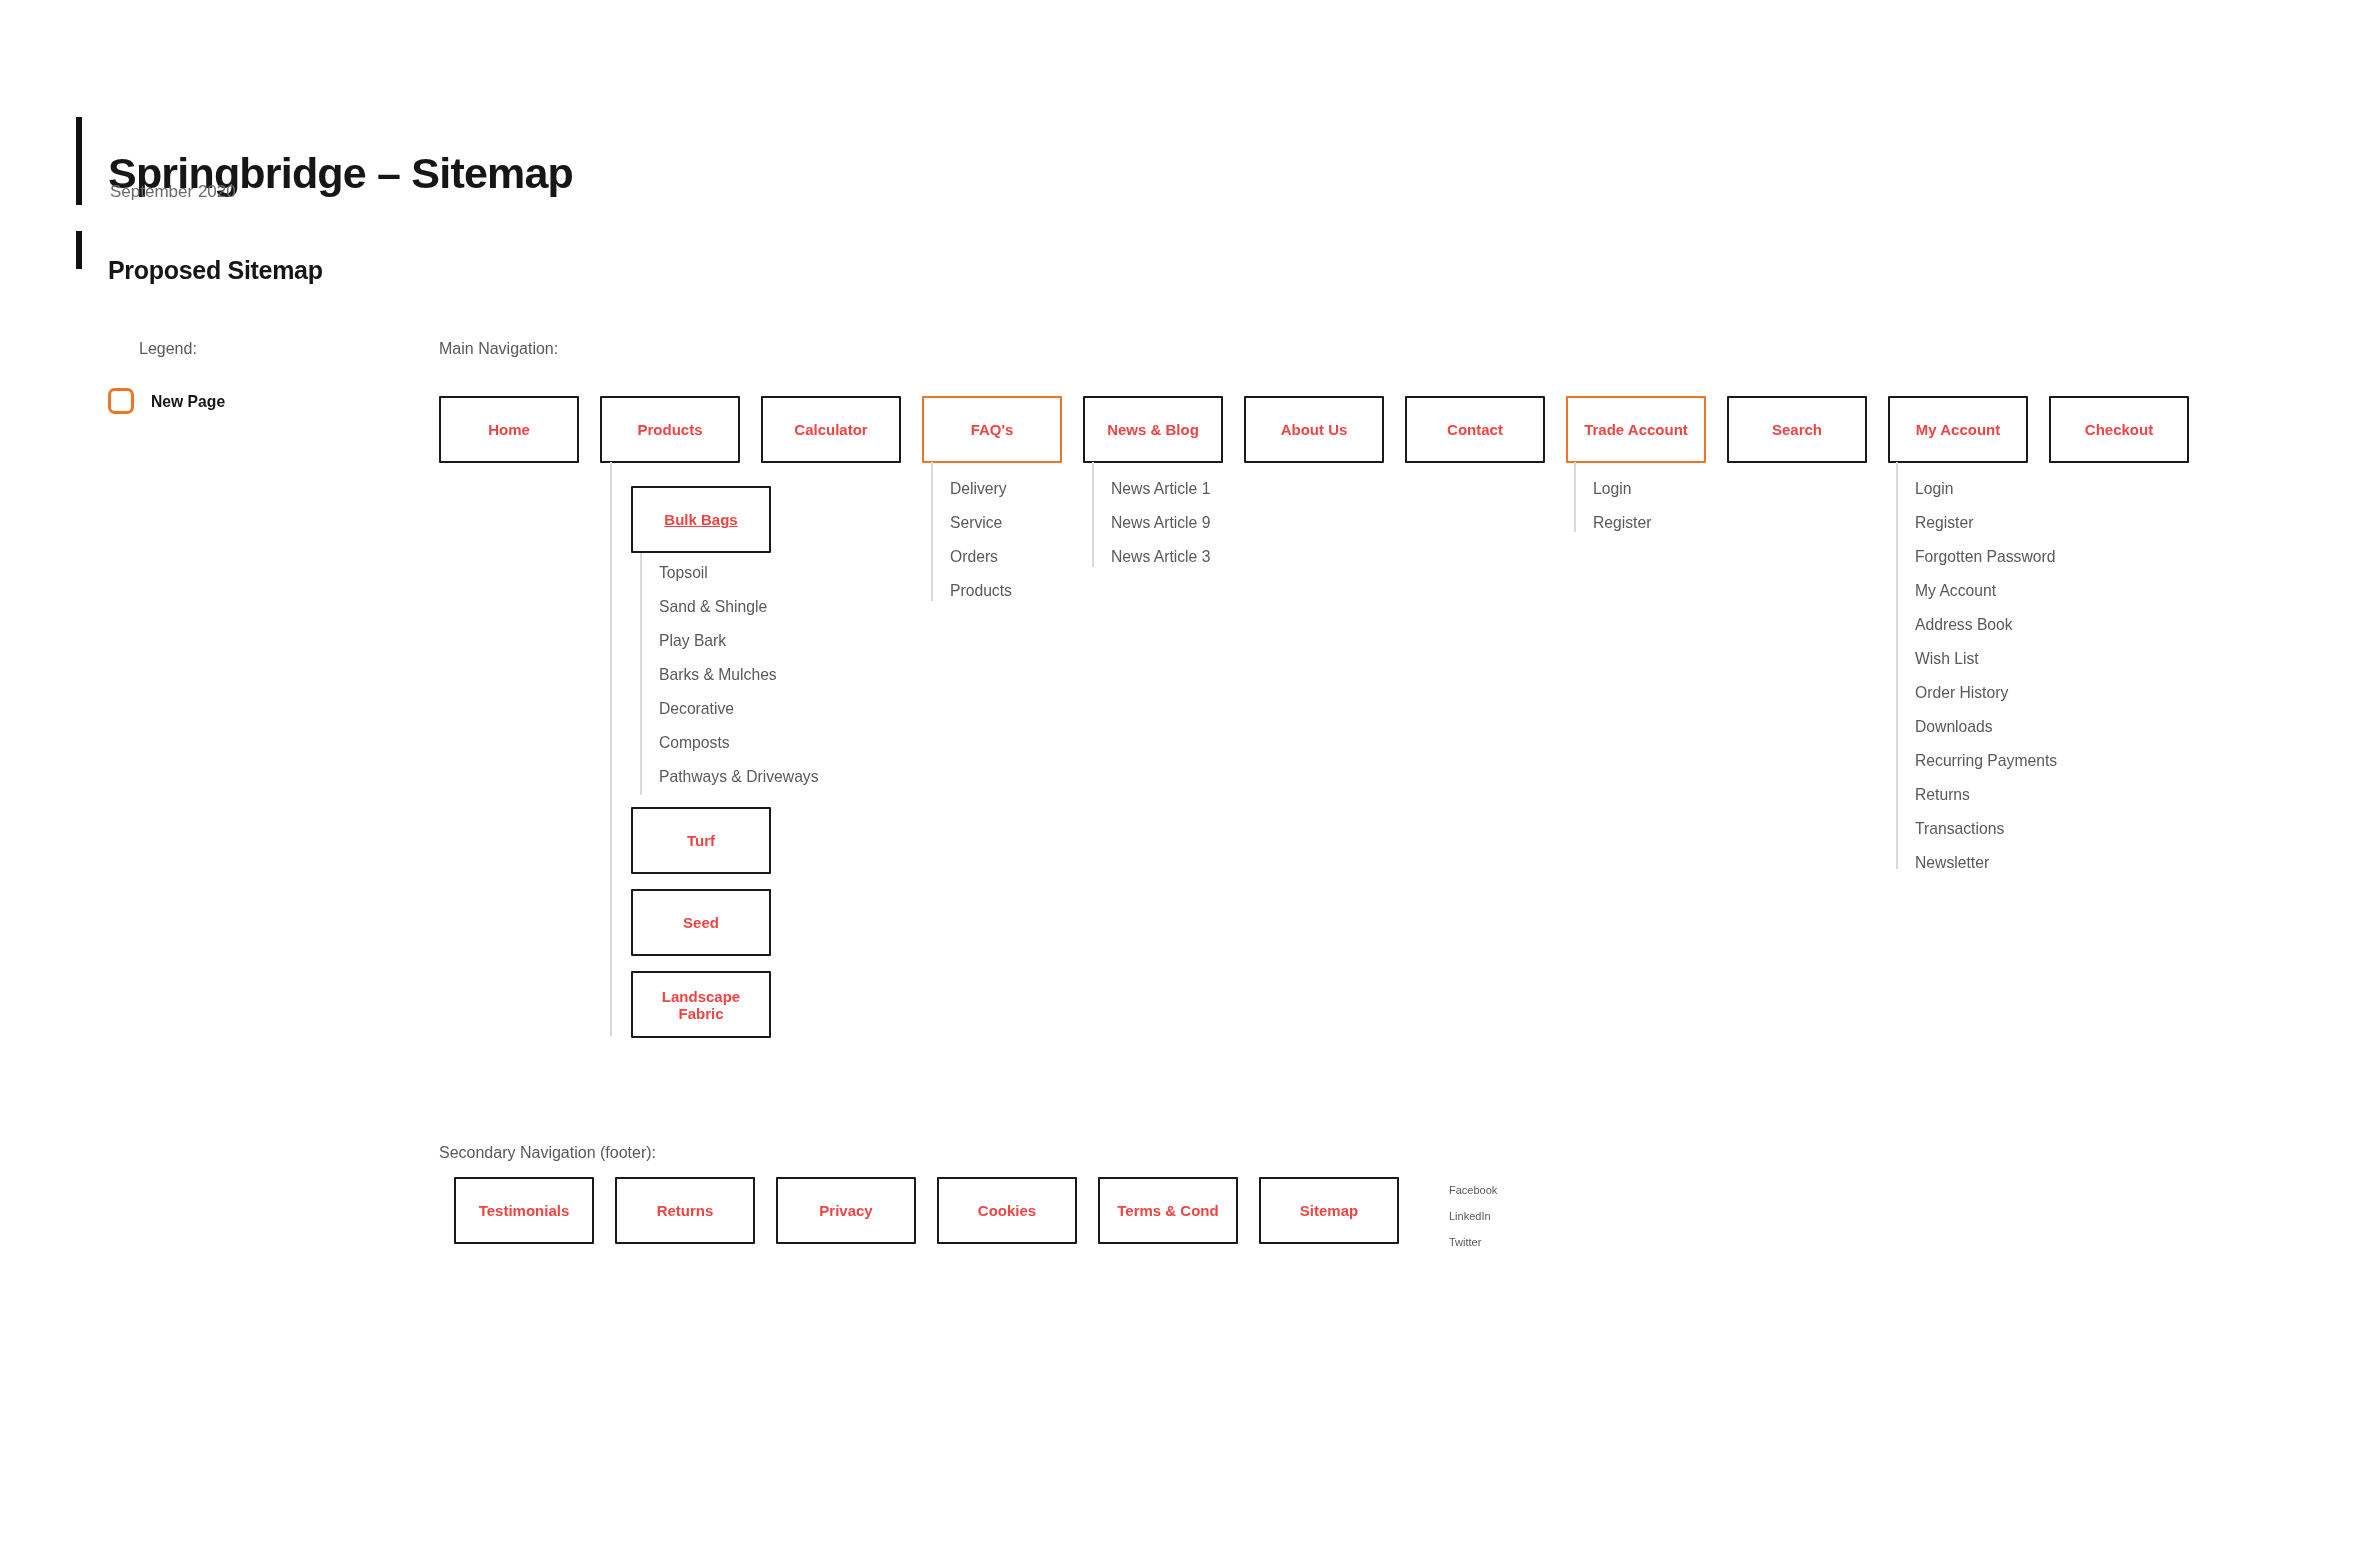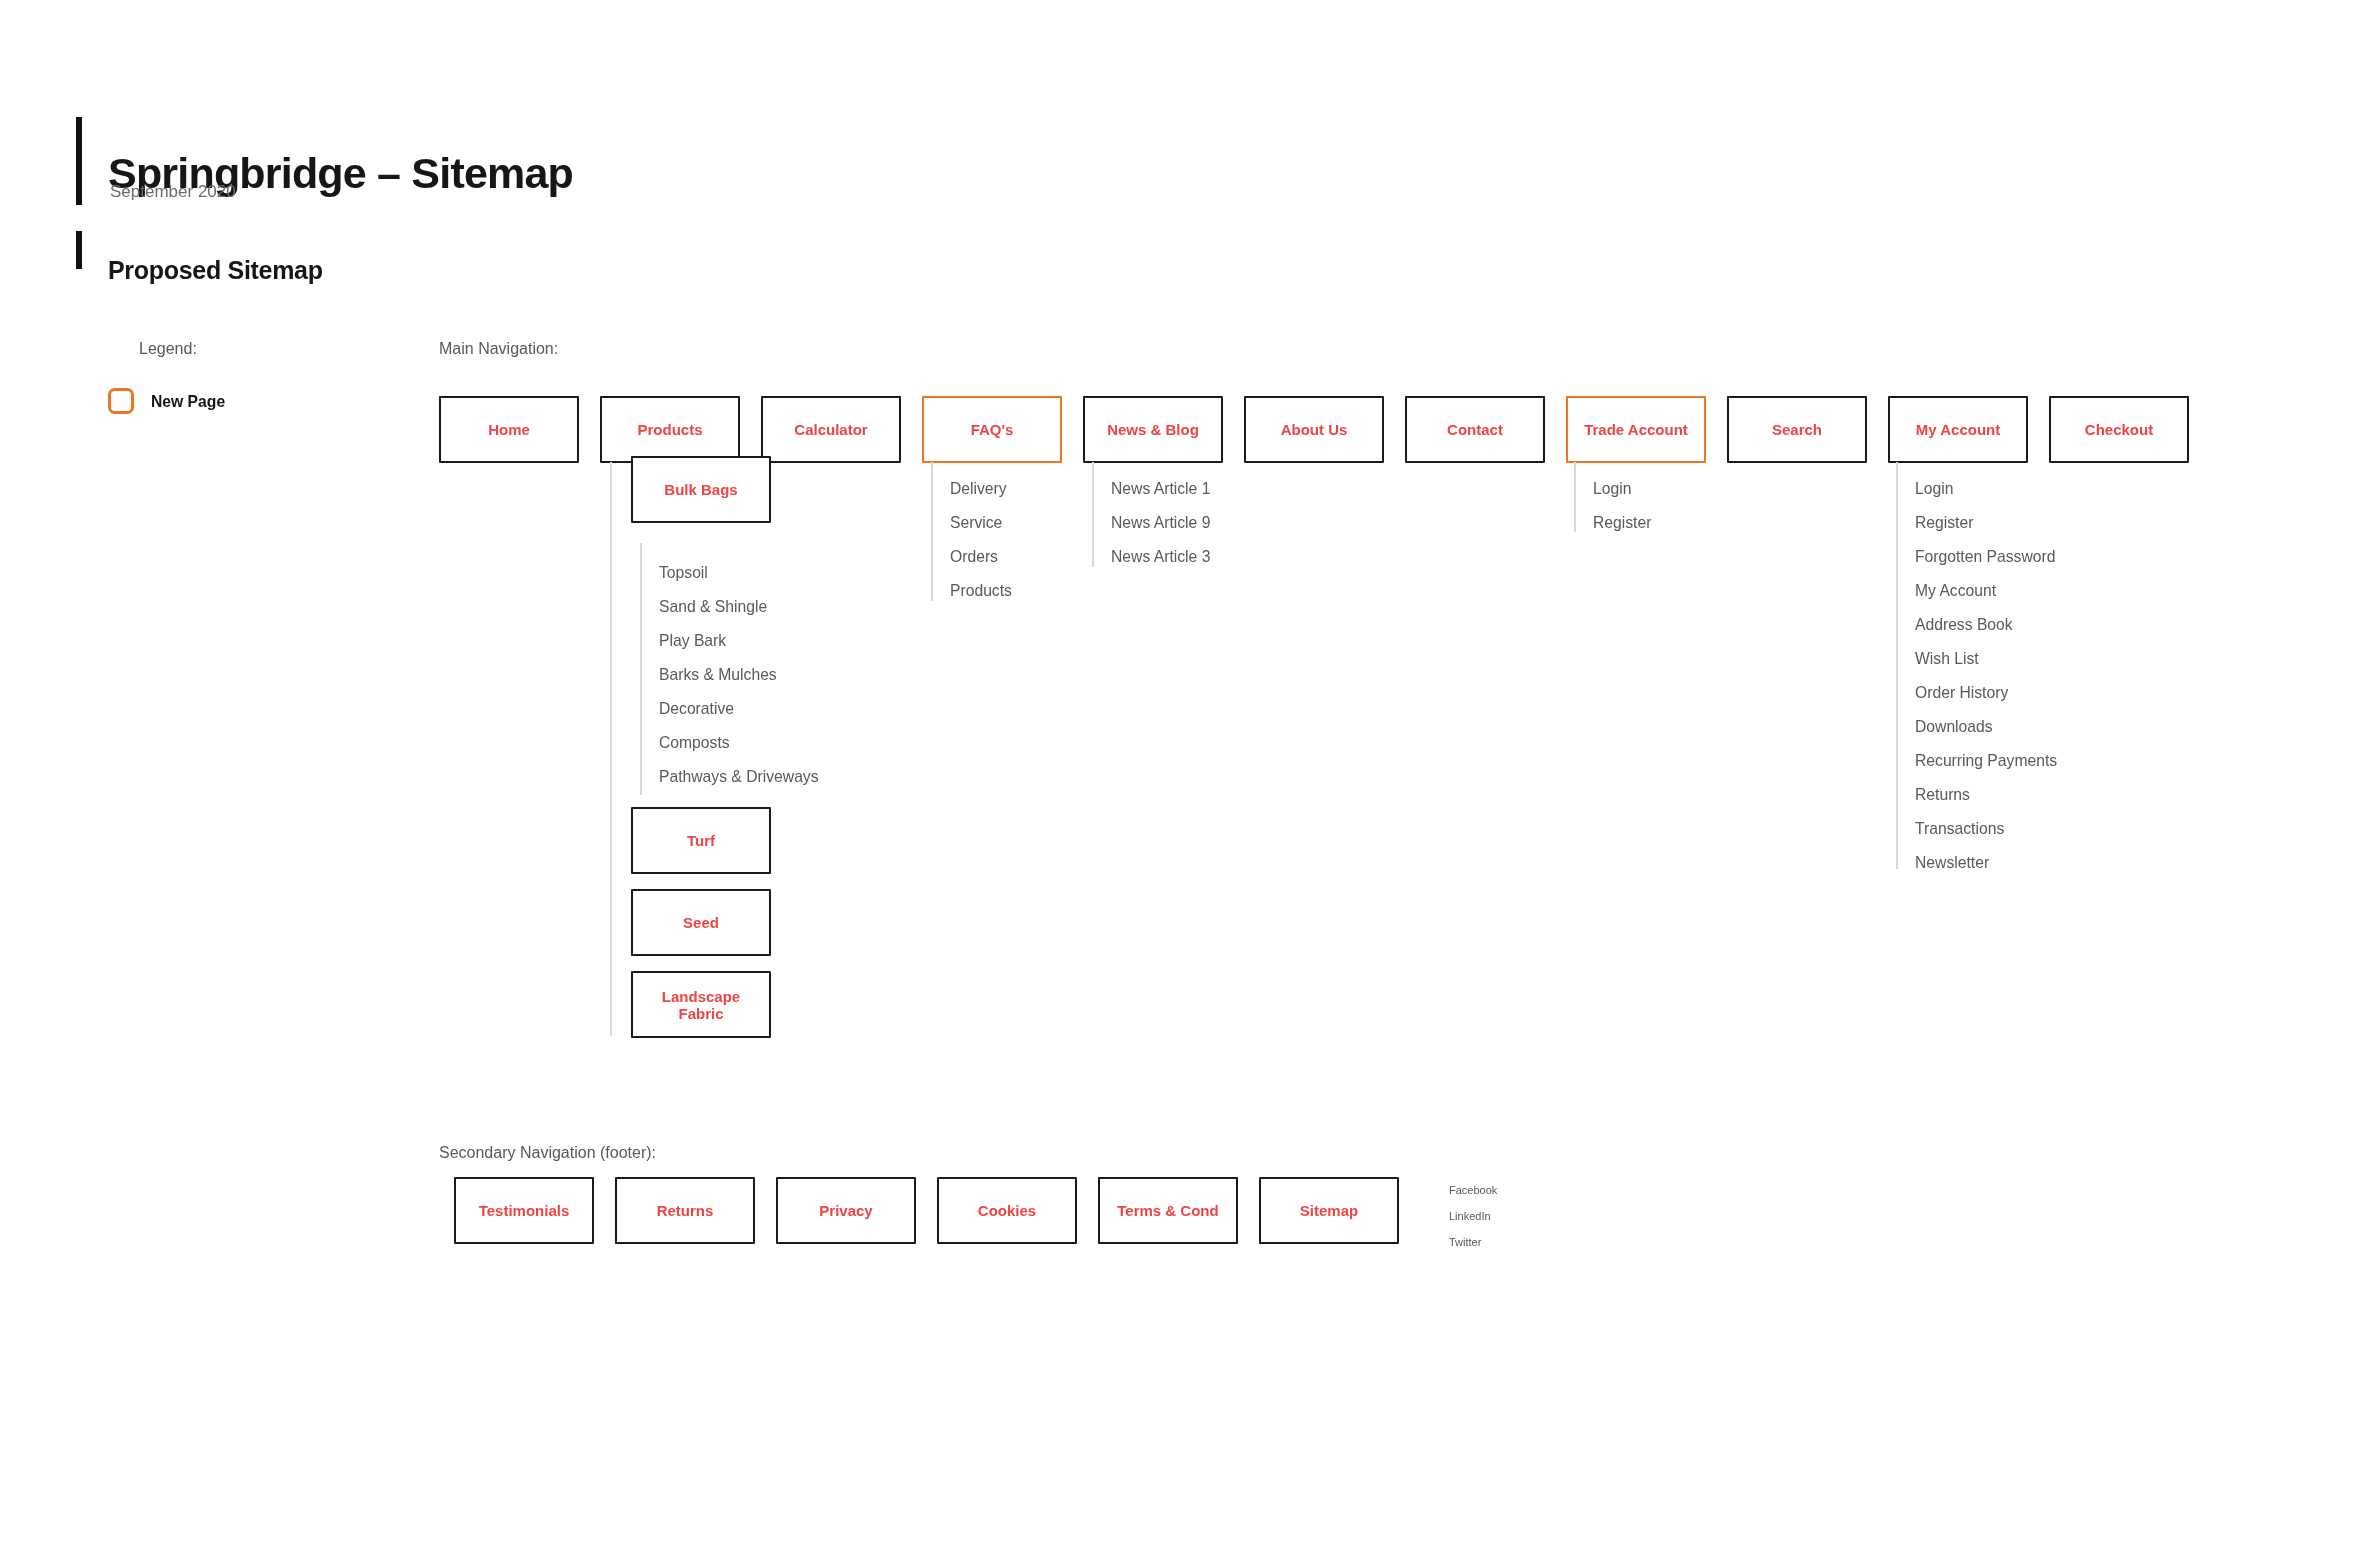--- a/index.html
+++ b/index.html
@@ -107,21 +107,21 @@
     <div class="node">Checkout</div>
   </div>
 
   <div class="connector" style="left:610px;top:462px;height:574px;"></div>
   <div class="connector" style="left:640px;top:543px;height:252px;"></div>
   <div class="connector" style="left:931px;top:462px;height:139px;"></div>
   <div class="connector" style="left:1092px;top:462px;height:105px;"></div>
   <div class="connector" style="left:1574px;top:462px;height:70px;"></div>
   <div class="connector" style="left:1896px;top:462px;height:407px;"></div>
 
-  <div class="node single" style="left:631px;top:456px;">Bulk Bags</div>
+  <div class="node single" style="left:631px;top:486px;text-decoration:underline;">Bulk Bags</div>
   <div class="child-list" style="left:659px;top:556px;">
     <div class="child">Topsoil</div>
     <div class="child">Sand &amp; Shingle</div>
     <div class="child">Play Bark</div>
     <div class="child">Barks &amp; Mulches</div>
     <div class="child">Decorative</div>
     <div class="child">Composts</div>
     <div class="child">Pathways &amp; Driveways</div>
   </div>
   <div class="node single" style="left:631px;top:807px;">Turf</div>

